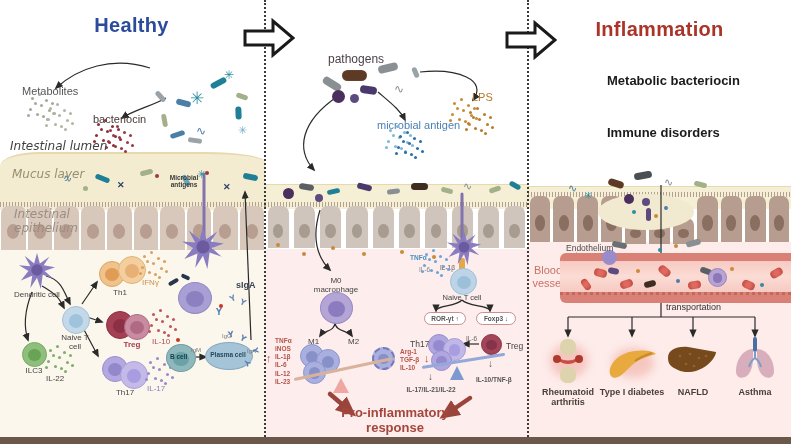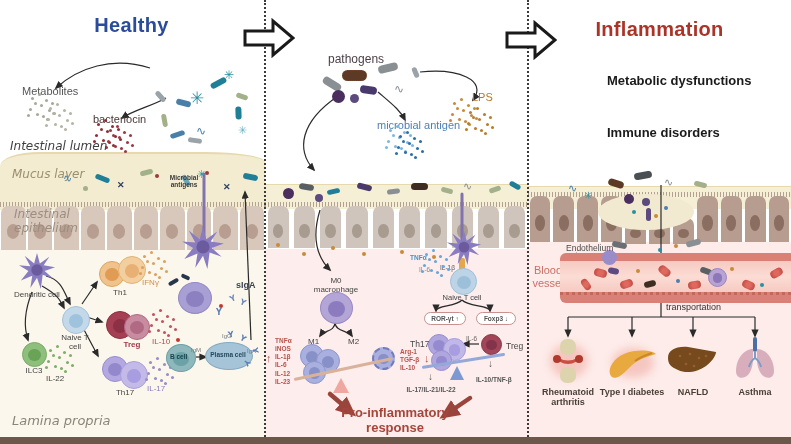--- a/index.html
+++ b/index.html
@@ -271,21 +271,20 @@
   <span class="ab" style="left:240px;top:334px;transform:rotate(30deg);">Y</span>
   <span class="ab" style="left:252px;top:346px;transform:rotate(80deg);">Y</span>
   <span class="ab" style="left:244px;top:358px;transform:rotate(130deg);">Y</span>
   <span class="ab" style="left:228px;top:330px;transform:rotate(-10deg);">Y</span>
   <span class="ab" style="left:216px;top:308px;">Y</span>
   <span class="dot" style="left:219px;top:304px;width:4px;height:4px;background:#c0392b;"></span>
   <div class="t b" style="left:236px;top:280px;font-size:9px;color:#3c4454;">sIgA</div>
   <span class="ab" style="left:230px;top:294px;transform:rotate(-25deg);color:#6b87b8;">Y</span>
   <span class="ab" style="left:240px;top:298px;transform:rotate(25deg);color:#6b87b8;">Y</span>
 
-  <div class="t i" style="left:12px;top:414px;font-size:13px;color:#8a8578;">Lamina propria</div>
 
   <div class="t" style="left:328px;top:53px;font-size:12px;color:#4a3f47;">pathogens</div>
 
   <div class="abs" style="left:318px;top:62px;width:105px;height:40px;">
     <span class="rod" style="left:24px;top:8px;width:23px;height:9px;background:#5d3a25;border:1px dotted #7a4a2e;"></span>
     <span class="rod" style="left:60px;top:2px;width:20px;height:8px;background:#8a8f94;transform:rotate(-14deg);"></span>
     <span class="rod" style="left:4px;top:18px;width:20px;height:8px;background:#8a8f94;transform:rotate(32deg);"></span>
     <span class="dot" style="left:14px;top:28px;width:13px;height:13px;background:#4a2f5e;"></span>
     <span class="dot" style="left:32px;top:32px;width:9px;height:9px;background:#5d4a7e;"></span>
     <span class="rod" style="left:42px;top:24px;width:17px;height:8px;background:#4a3a6b;transform:rotate(8deg);"></span>
@@ -397,21 +396,21 @@
   <span class="tri" style="left:450px;top:366px;border-left:7px solid transparent;border-right:7px solid transparent;border-bottom:14px solid #7e99d0;"></span>
 
   <div class="t b" style="left:428px;top:371px;font-size:10px;color:#555;">↓</div>
   <div class="t c" style="left:394px;top:386px;width:74px;font-size:6.5px;color:#555;font-weight:bold;">IL-17/IL-21/IL-22</div>
   <div class="t b" style="left:488px;top:358px;font-size:10px;color:#555;">↓</div>
   <div class="t" style="left:476px;top:376px;font-size:6.5px;color:#555;font-weight:bold;">IL-10/TNF-β</div>
 
   <div class="t b c" style="left:336px;top:406px;width:118px;font-size:13px;color:#a5453b;">Pro-inflammatory response</div>
 
   <div class="sec-title" style="left:528px;top:18px;color:#ab3429;">Inflammation</div>
-  <div class="t b" style="left:607px;top:74px;font-size:13px;color:#1a1a1a;">Metabolic dysfunctions</div>
+  <div class="t b" style="left:607px;top:74px;font-size:13px;color:#1a1a1a;">Metabolic bacteriocin</div>
   <div class="t b" style="left:607px;top:126px;font-size:13px;color:#1a1a1a;">Immune disorders</div>
 
   <div class="abs" style="left:560px;top:168px;width:180px;height:90px;z-index:3;">
     <span class="rod" style="left:74px;top:4px;width:18px;height:7px;background:#4a4f54;transform:rotate(-10deg);"></span>
     <span class="rod" style="left:48px;top:12px;width:16px;height:7px;background:#5d3a25;transform:rotate(18deg);"></span>
     <span class="abs" style="left:8px;top:14px;color:#4a7fa8;font-size:11px;">∿</span>
     <span class="abs" style="left:104px;top:8px;color:#8a8f94;font-size:11px;">∿</span>
     <span class="rod" style="left:134px;top:14px;width:13px;height:5px;background:#a3b18a;transform:rotate(14deg);"></span>
     <span class="abs" style="left:24px;top:22px;color:#2a8fa0;font-size:10px;">✳</span>
     <span class="dot" style="left:64px;top:26px;width:10px;height:10px;background:#4a2f5e;"></span>

